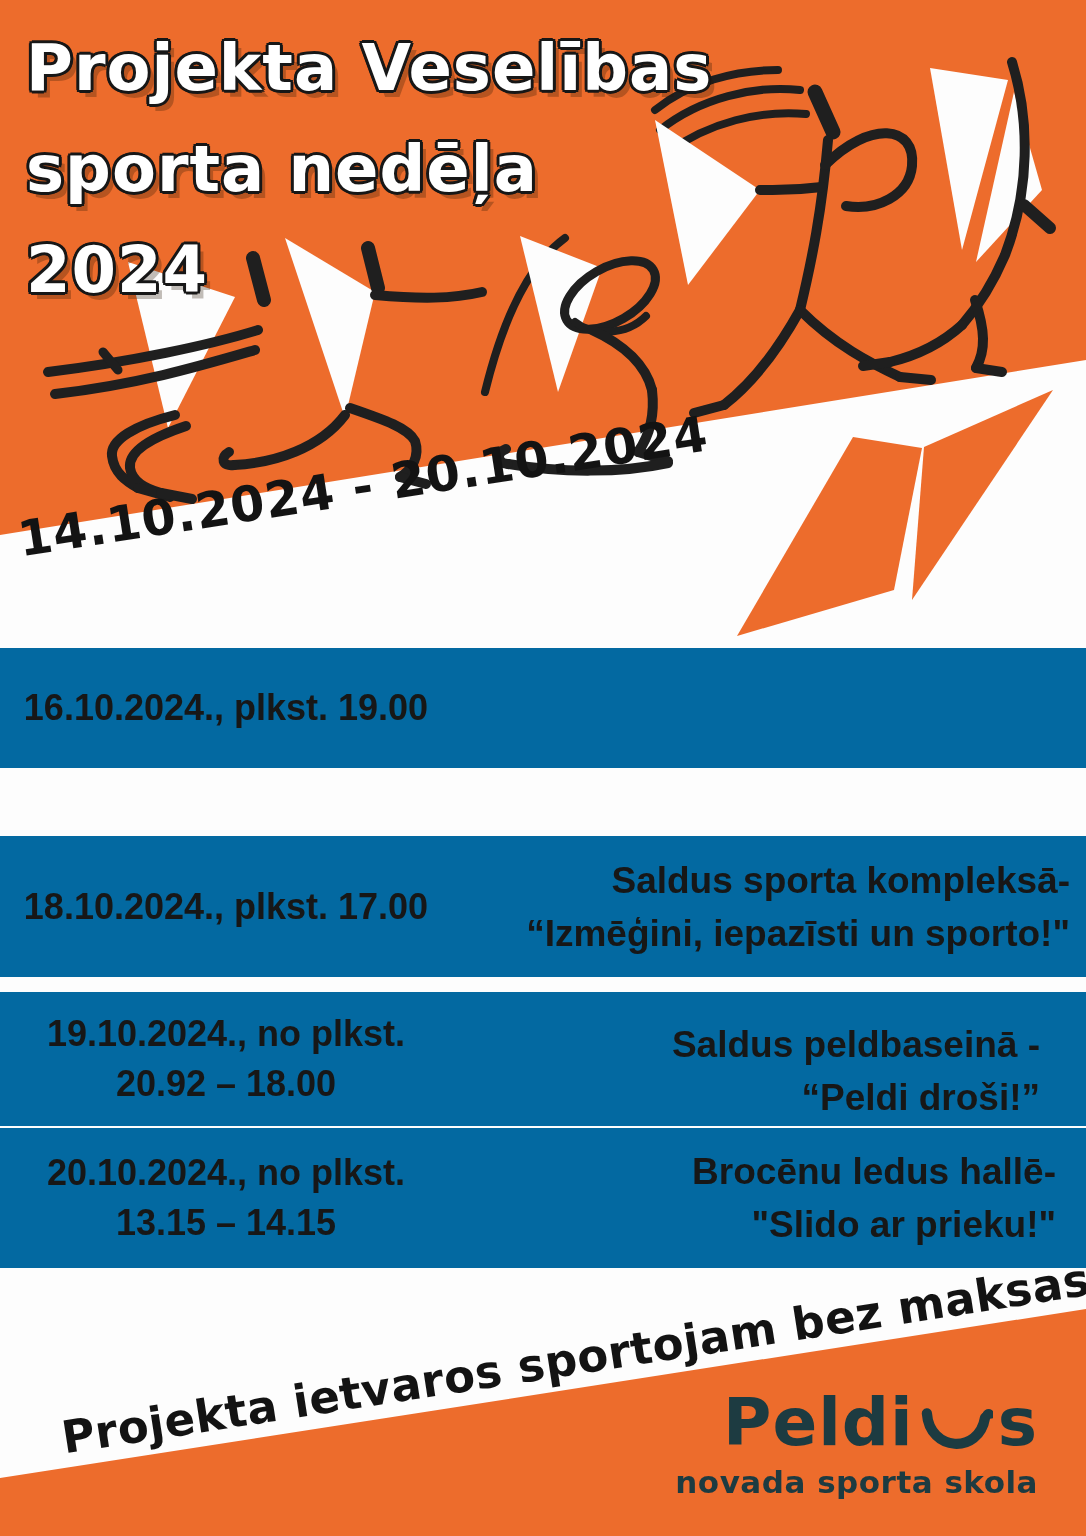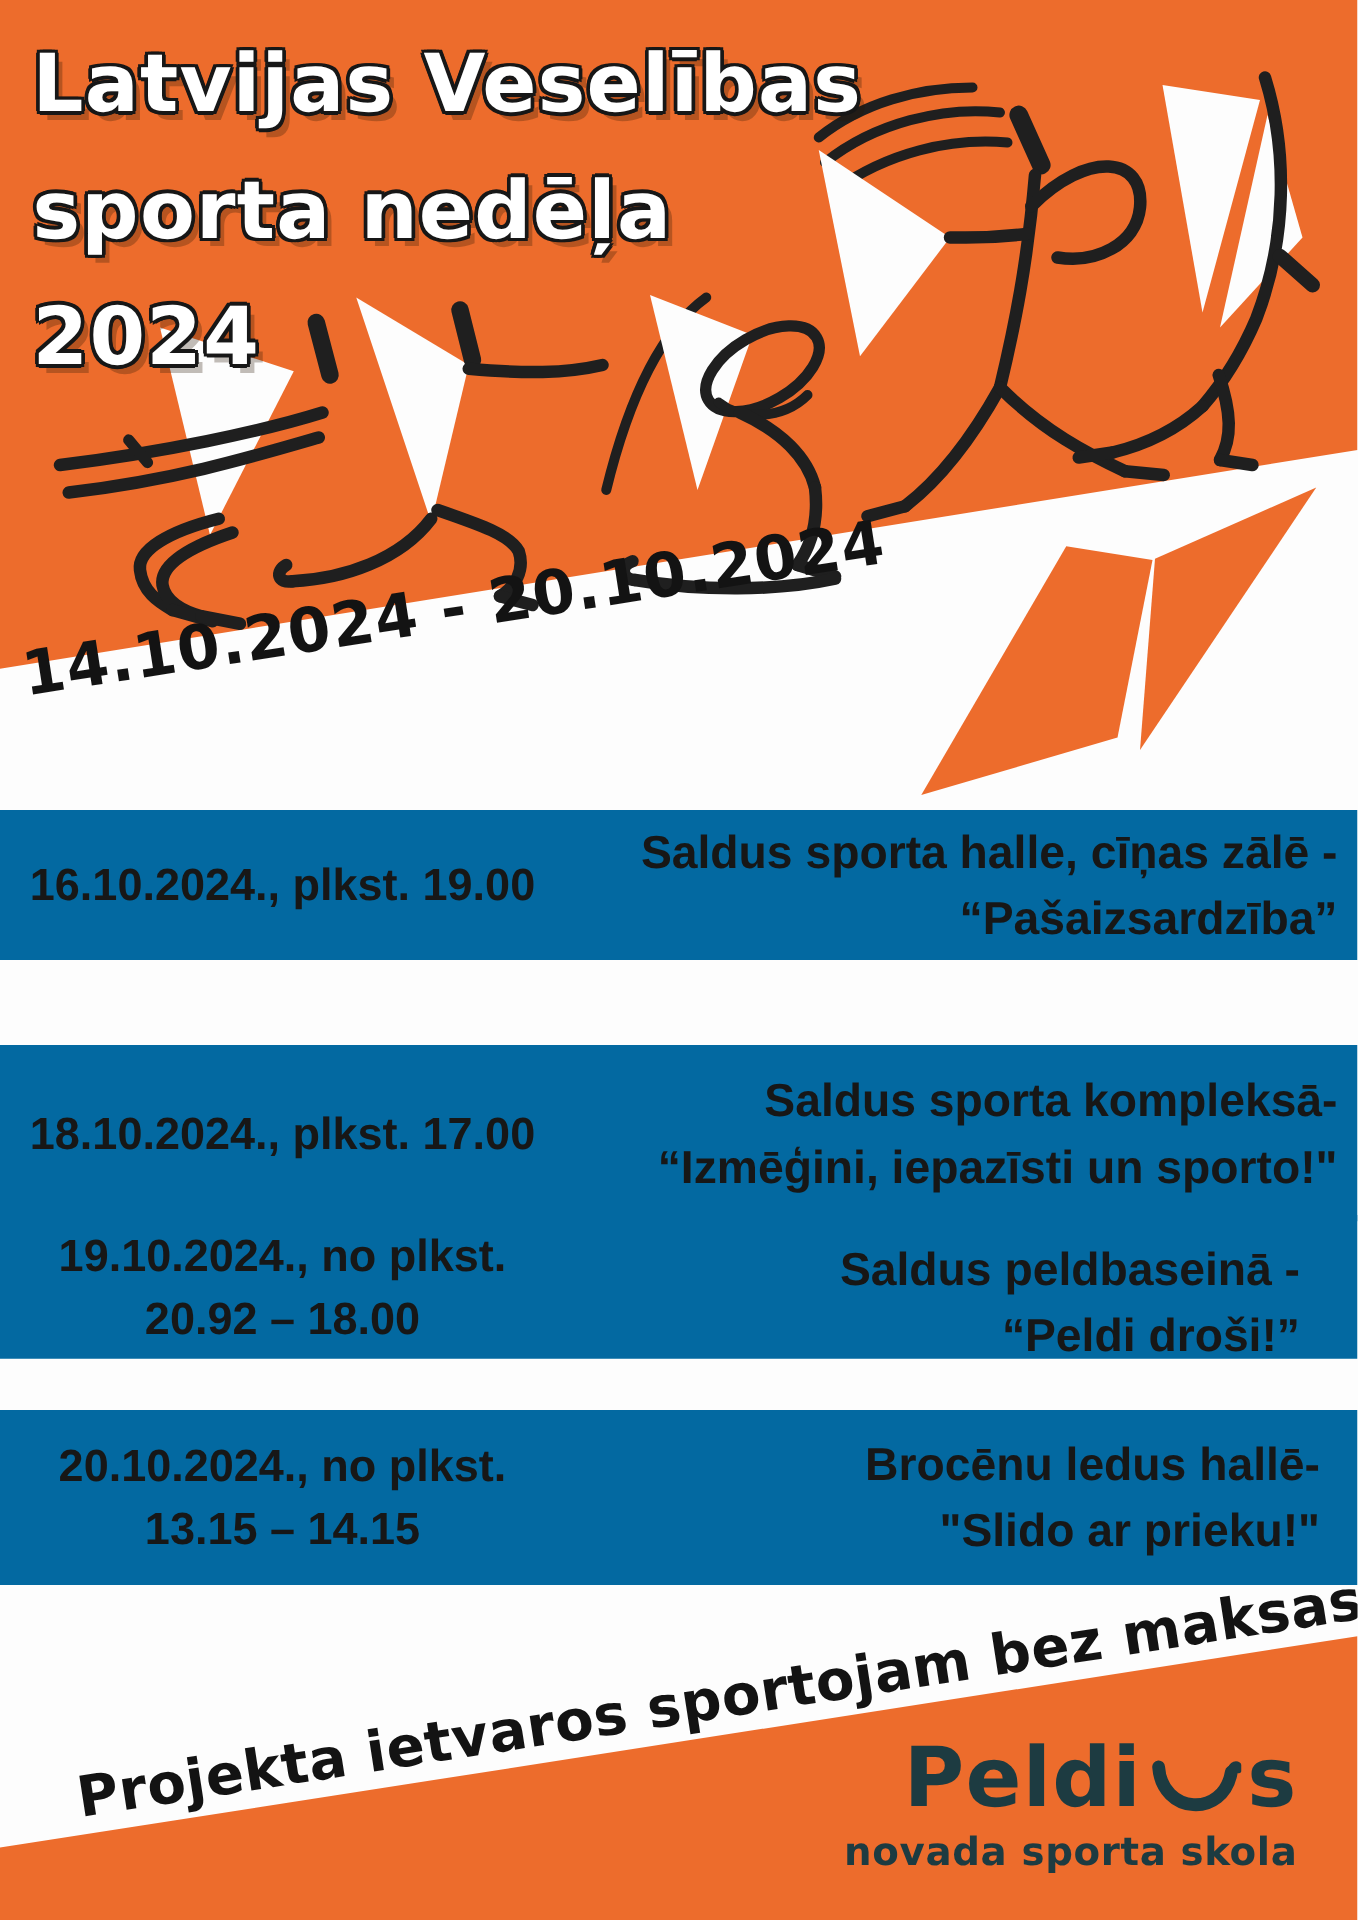--- a/index.html
+++ b/index.html
@@ -26,21 +26,21 @@
   .date-band{
     position:absolute;left:14px;top:512px;width:620px;z-index:4;
     transform:rotate(-8.8deg);transform-origin:left top;
     font-size:49px;font-weight:800;color:#131313;letter-spacing:1px;
     white-space:nowrap;
   }
   
   .row{position:absolute;left:0;width:1086px;background:#0369a1;z-index:2;}
   .row1{top:648px;height:120px;}
   .row2{top:808px;height:141px;margin-top:28px;}
-  .row3{top:972px;height:115px;}
+  .row3{top:992px;height:134px;}
   .row4{top:1128px;height:140px;}
   .row-left{
     position:absolute;left:0;top:0;bottom:0;width:452px;
     display:flex;flex-direction:column;justify-content:center;align-items:center;
     font-size:36px;font-weight:bold;color:#171717;line-height:50px;
     font-family:"Liberation Sans",sans-serif;white-space:nowrap;
   }
   .row-right{
     position:absolute;left:452px;right:0;top:0;bottom:0;
     display:flex;flex-direction:column;justify-content:center;align-items:flex-end;
@@ -146,34 +146,30 @@
 
     <g fill="#ED6C2C">
       <polygon points="737,636 853,437 922,448 894,590"></polygon>
       <polygon points="1053,390 924,447 912,600"></polygon>
     </g>
 
     <polygon points="0,1478 1086,1309 1086,1536 0,1536" fill="#ED6C2C"></polygon>
   </svg>
 
   <h1 class="title" style="margin:0;">
-    <div>Latvijas Veselības</div>
+    <div>Projekta Veselības</div>
     <div>sporta nedēļa</div>
     <div>2024</div>
   </h1>
 
   <div class="date-band">14.10.2024 - 20.10.2024</div>
 
   <div class="row row1">
     <div class="row-left">
       <div>16.10.2024., plkst. 19.00</div>
-    </div>
-    <div class="row-right">
-      <div>Saldus sporta halle, cīņas zālē -</div>
-      <div>“Pašaizsardzība”</div>
     </div>
   </div>
 
   <div class="row row2">
     <div class="row-left">
       <div>18.10.2024., plkst. 17.00</div>
     </div>
     <div class="row-right">
       <div>Saldus sporta kompleksā-</div>
       <div>“Izmēģini, iepazīsti un sporto!"</div>

